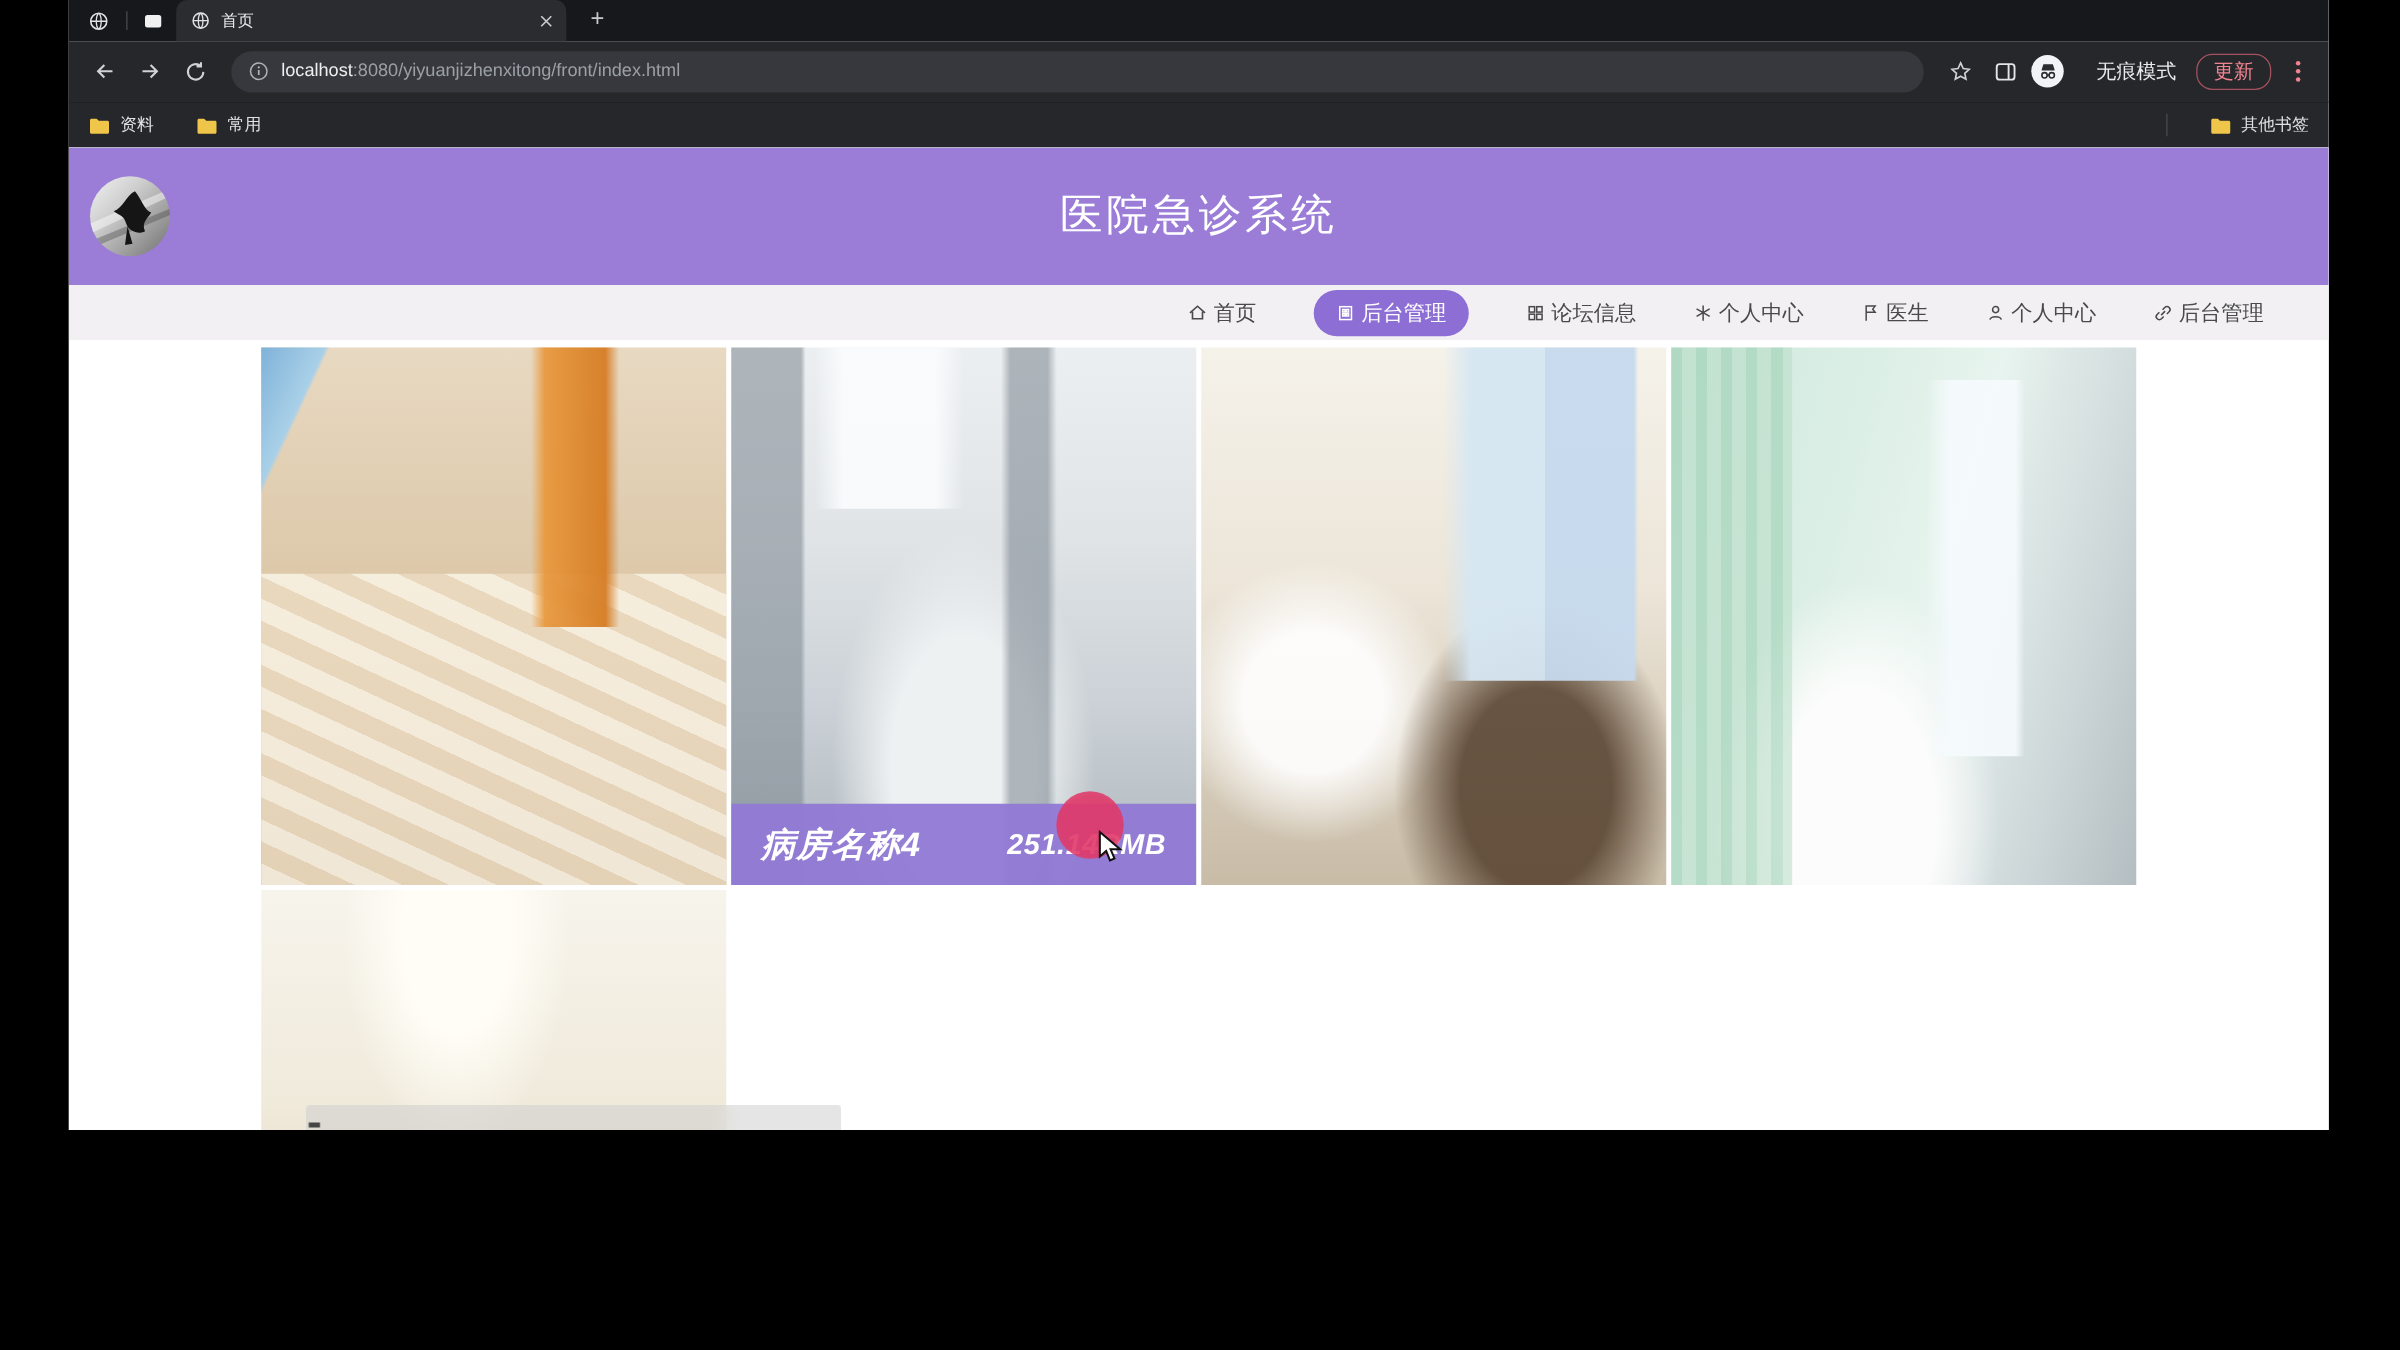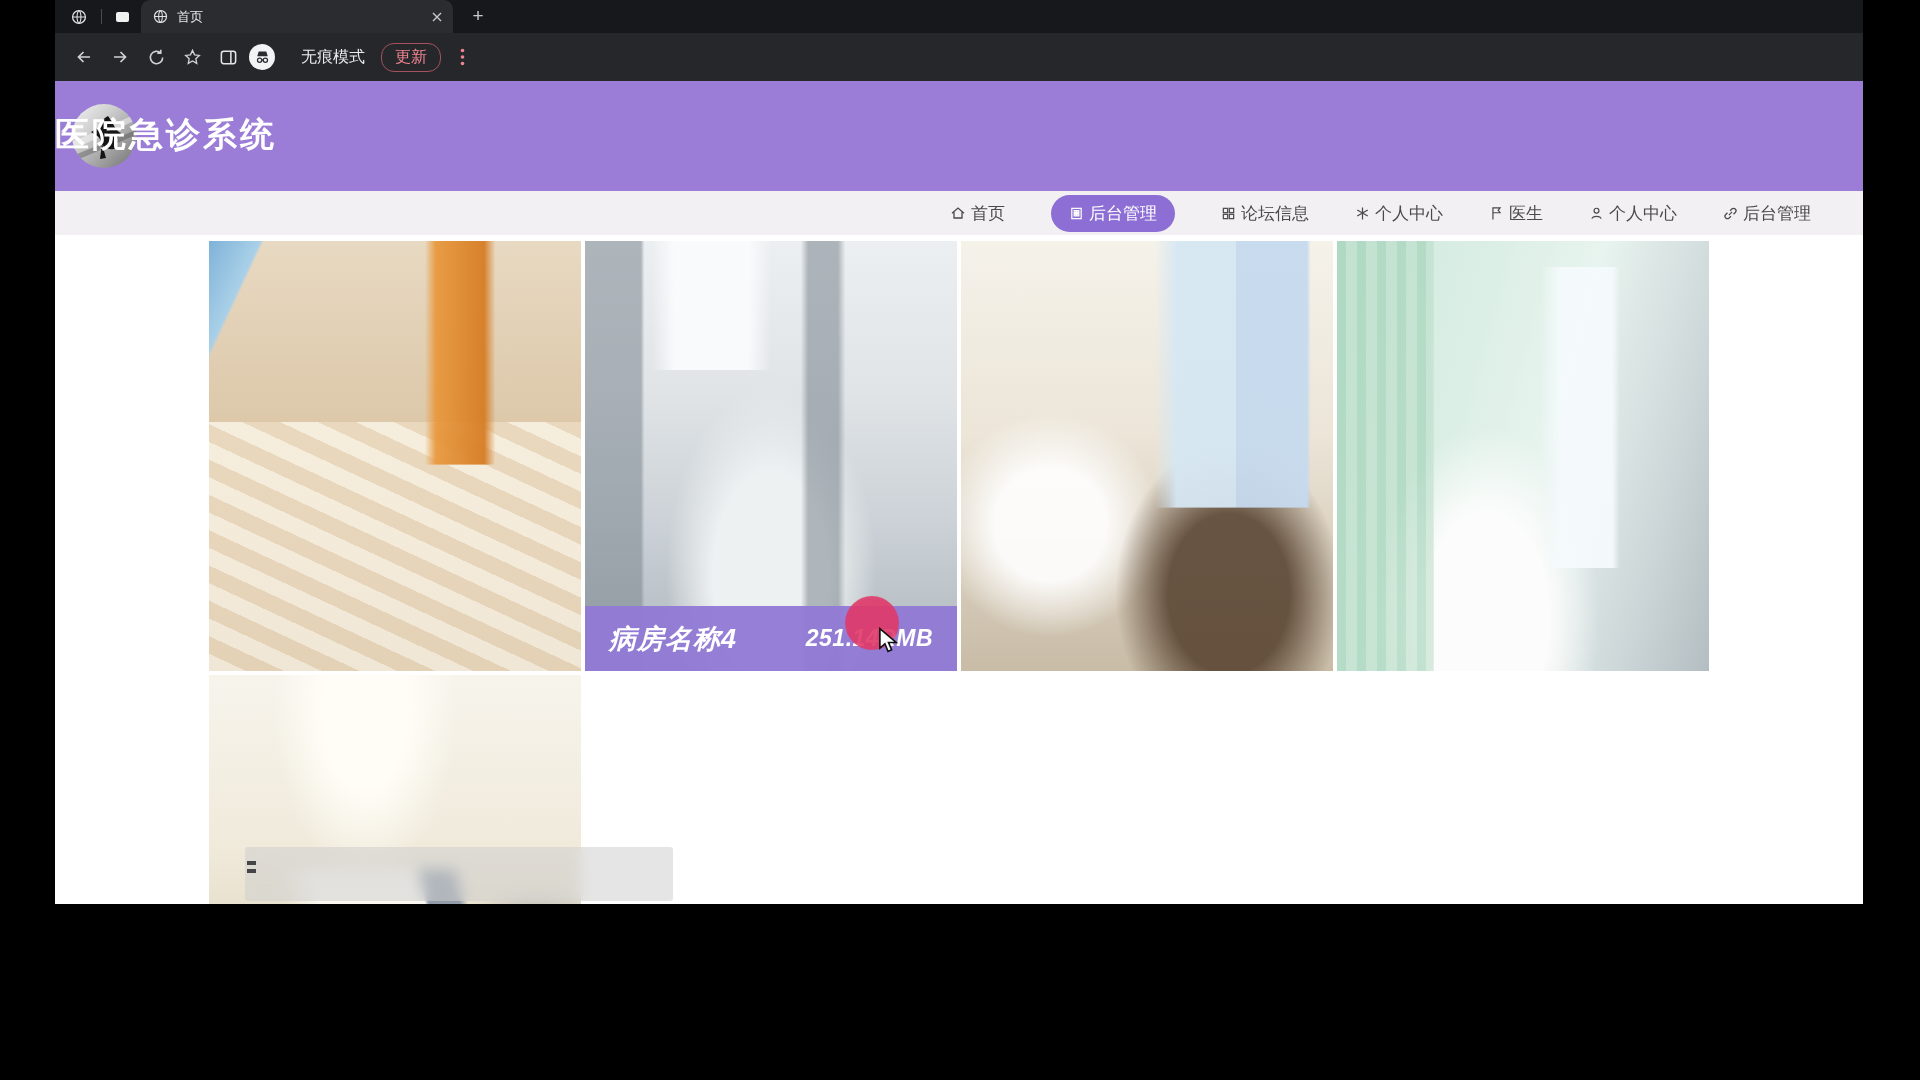--- a/index.html
+++ b/index.html
@@ -44,22 +44,22 @@
   .bm-item { display:flex; align-items:center; gap:8px; cursor:pointer; white-space:nowrap; }
   .bm-spacer { flex:1; }
   .bm-divider { width:1px; height:18px; background:#4a4b50; }
 
   
   .page { flex:1; background:#fff; position:relative; overflow:hidden; }
   .banner { height:110px; background:#9b7dd8; position:relative; }
   .logo { position:absolute; left:17px; top:23px; width:64px; height:64px; border-radius:50%;
           background:linear-gradient(135deg,#f2f2f2 0%,#cfcfcf 35%,#9d9d9d 70%,#6f6f6f 100%); overflow:hidden; }
   .logo svg { position:absolute; left:0; top:0; }
-  .site-title { position:absolute; left:0; right:0; top:50%; transform:translateY(-52%); 
-                color:#fff; font-size:34px; letter-spacing:3px; font-weight:700; }
+  .site-title { position:absolute; left:0; right:0; top:50%; transform:translateY(-52%); text-align:center;
+                color:#fff; font-size:34px; letter-spacing:3px; font-weight:400; }
 
   .mainnav { height:44px; background:#f2f0f3; display:flex; justify-content:flex-end; align-items:center;
              gap:46px; padding-right:52px; font-size:17px; color:#4a4a4a; }
   .nav-item { display:flex; align-items:center; gap:5px; cursor:pointer; white-space:nowrap; }
   .nav-item svg { stroke:currentColor; fill:none; stroke-width:1.3; }
   .nav-item.active { background:#8d6ed4; color:#fff; border-radius:20px; padding:7px 18px; }
 
   .grid { width:1500px; margin:6px auto 0; }
   .row { display:flex; gap:4px; }
   .row2 { margin-top:4px; }
@@ -159,20 +159,28 @@
       <button class="icon-btn nav-btn">
         <svg width="20" height="20" viewBox="0 0 20 20">
             <path d="M4 10h11.5M10.5 5l5 5-5 5" fill="none" stroke="#cfd2d6" stroke-width="1.7"></path>
           </svg>
       </button>
       <button class="icon-btn nav-btn">
         <svg width="19" height="19" viewBox="0 0 20 20">
             <path d="M16.5 10a6.5 6.5 0 1 1-2-4.7M14.5 1.8v3.7h-3.7" fill="none" stroke="#cfd2d6" stroke-width="1.7"></path>
           </svg>
       </button>
+      <div class="omnibox">
+        <svg width="16" height="16" viewBox="0 0 16 16">
+            <circle cx="8" cy="8" r="6.6" fill="none" stroke="#aeb2b8" stroke-width="1.2"></circle>
+            <path d="M8 7v4" stroke="#aeb2b8" stroke-width="1.4"></path>
+            <circle cx="8" cy="4.8" r=".9" fill="#aeb2b8"></circle>
+          </svg>
+        <span class="url"><span class="host">localhost</span><span class="path">:8080/yiyuanjizhenxitong/front/index.html</span></span>
+      </div>
       <button class="icon-btn nav-btn">
         <svg width="19" height="19" viewBox="0 0 20 20">
             <path d="M10 2.5l2.2 4.7 5 .6-3.7 3.4 1 5-4.5-2.5-4.5 2.5 1-5L2.8 7.8l5-.6z" fill="none" stroke="#cfd2d6" stroke-width="1.4"></path>
           </svg>
       </button>
       <button class="icon-btn nav-btn">
         <svg width="19" height="19" viewBox="0 0 20 20">
             <rect x="2.5" y="3.5" width="15" height="13" rx="2.5" fill="none" stroke="#e3e5e8" stroke-width="1.6"></rect>
             <path d="M12.5 3.5v13" stroke="#e3e5e8" stroke-width="1.6"></path>
           </svg>
@@ -189,20 +197,42 @@
       <button class="update-pill">更新</button>
       <button class="icon-btn menu-dots">
         <svg width="5" height="18" viewBox="0 0 5 18">
             <circle cx="2.5" cy="2.5" r="1.8" fill="#ef8490"></circle>
             <circle cx="2.5" cy="9" r="1.8" fill="#ef8490"></circle>
             <circle cx="2.5" cy="15.5" r="1.8" fill="#ef8490"></circle>
           </svg>
       </button>
     </div>
 
+    <div class="bookmarks">
+      <span class="bm-item">
+        <svg width="17" height="15" viewBox="0 0 17 15">
+            <path d="M1 3.2c0-.7.5-1.2 1.2-1.2h4.1L8 3.6h7c.7 0 1.2.5 1.2 1.2v8c0 .7-.5 1.2-1.2 1.2H2.2c-.7 0-1.2-.5-1.2-1.2z" fill="#f0c64a"></path>
+          </svg>
+        <span>资料</span>
+      </span>
+      <span class="bm-item">
+        <svg width="17" height="15" viewBox="0 0 17 15">
+            <path d="M1 3.2c0-.7.5-1.2 1.2-1.2h4.1L8 3.6h7c.7 0 1.2.5 1.2 1.2v8c0 .7-.5 1.2-1.2 1.2H2.2c-.7 0-1.2-.5-1.2-1.2z" fill="#f0c64a"></path>
+          </svg>
+        <span>常用</span>
+      </span>
+      <span class="bm-spacer"></span>
+      <span class="bm-divider"></span>
+      <span class="bm-item">
+        <svg width="17" height="15" viewBox="0 0 17 15">
+            <path d="M1 3.2c0-.7.5-1.2 1.2-1.2h4.1L8 3.6h7c.7 0 1.2.5 1.2 1.2v8c0 .7-.5 1.2-1.2 1.2H2.2c-.7 0-1.2-.5-1.2-1.2z" fill="#f0c64a"></path>
+          </svg>
+        <span>其他书签</span>
+      </span>
+    </div>
 
     <div class="page">
       <div class="banner">
         <div class="logo">
           <svg width="64" height="64" viewBox="0 0 64 64">
             <path d="M0 38 64 10v6L0 46z" fill="rgba(255,255,255,.45)"></path>
             <path d="M0 52 64 26v5L0 58z" fill="rgba(60,60,60,.35)"></path>
             <path d="M36 12c-7 3-9 13-17 16 5 4 8 3 10 10 2 6 10 9 15 6-3-7 2-10 5-15-5-1-8-11-13-17z" fill="#151515"></path>
             <path d="M30 40l4 14-6 1z" fill="#151515"></path>
           </svg>

